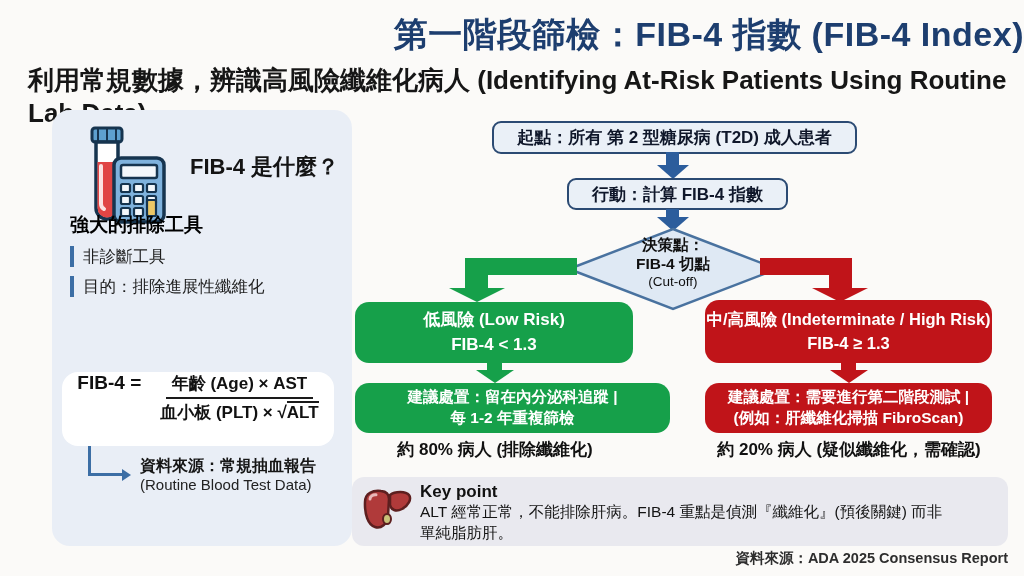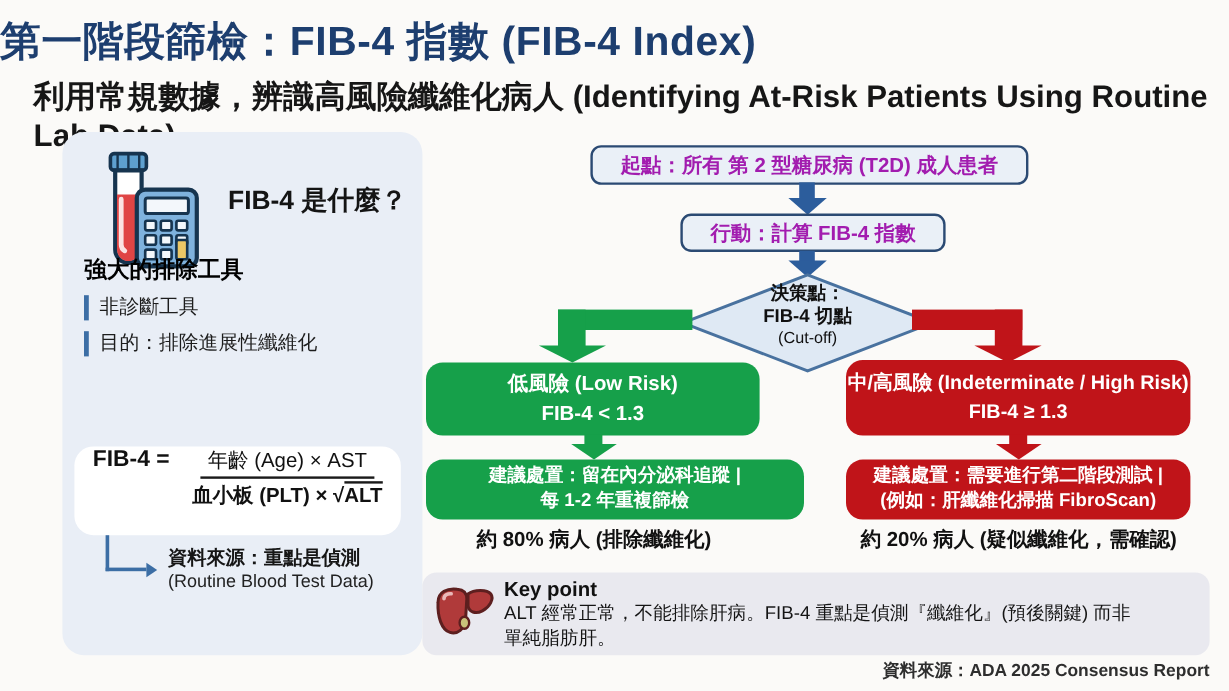--- a/index.html
+++ b/index.html
@@ -5,21 +5,21 @@
   * { margin:0; padding:0; box-sizing:border-box; }
   html,body { width:1024px; height:576px; }
   body {
     font-family:"Liberation Sans","DejaVu Sans",sans-serif;
     background:#fbfaf8; overflow:hidden; position:relative;
   }
   #stage { position:absolute; inset:0; width:1024px; height:576px; }
 
   
   .title {
-    position:absolute; top:12px; left:0; width:100%; text-align:left;
+    position:absolute; top:12px; left:0; width:100%; text-align:right;
     font-size:34px; font-weight:800; color:#1d3e6f; letter-spacing:0.5px;
   }
   .subtitle {
     position:absolute; top:63px; left:28px;
     font-size:26px; font-weight:700; color:#161616;
   }
 
   
   .panel {
     position:absolute; left:28px; top:110px; width:300px; height:436px;
@@ -41,21 +41,21 @@
   .bullet.b1 { top:136px; }
   .bullet.b2 { top:166px; }
   .formula-card {
     position:absolute; left:10px; top:262px; width:272px; height:74px;
     background:#ffffff; border-radius:16px;
     display:flex; align-items:flex-start; justify-content:center; gap:19px;
   }
   .formula-lhs { font-size:19px; font-weight:800; color:#111; }
   .fraction { display:inline-flex; flex-direction:column; align-items:center; }
   .fraction .num {
-    font-size:17px; font-weight:400; color:#111; padding:0 6px 2px 6px;
+    font-size:17px; font-weight:700; color:#111; padding:0 6px 2px 6px;
     border-bottom:2.5px solid #1a1a1a;
   }
   .fraction .den { font-size:17px; font-weight:600; color:#111; padding-top:2px; }
   .radicand { border-top:2px solid #1a1a1a; }
   .src-elbow {
     position:absolute; left:36px; top:336px; width:34px; height:30px;
     border-left:3px solid #3c6ea5; border-bottom:3px solid #3c6ea5;
   }
   .src-elbow::after {
     content:""; position:absolute; right:-9px; bottom:-7.5px;
@@ -63,21 +63,21 @@
     border-left:9px solid #3c6ea5;
   }
   .src-note { position:absolute; left:88px; top:346px; line-height:1.25; }
   .src-note .l1 { font-size:16px; font-weight:800; color:#161616; display:block; }
   .src-note .l2 { font-size:15px; font-weight:500; color:#222; display:block; }
 
   
   .flowbox {
     position:absolute; background:#eaf0f7; border:2.5px solid #2b4a73;
     border-radius:9px; display:flex; align-items:center; justify-content:center;
-    font-weight:800; color:#a21caf;
+    font-weight:800; color:#0f172a;
   }
   .start-box { left:492px; top:121px; width:365px; height:33px; font-size:17px; }
   .action-box { left:567px; top:178px; width:221px; height:32px; font-size:17px; }
 
   .stem { position:absolute; background:#2c5d9c; }
   .head-down { position:absolute; width:0; height:0; }
 
   .diamond-wrap { position:absolute; left:566px; top:227px; width:214px; height:84px; }
   .diamond-text {
     position:absolute; left:566px; top:236px; width:214px; text-align:center;
@@ -190,21 +190,21 @@
     <div class="formula-card">
       <span class="formula-lhs">FIB-4 =</span>
       <span class="fraction">
         <span class="num">年齡 (Age) × AST</span>
         <span class="den"><span>血小板 (PLT) × </span><span>√</span><span class="radicand">ALT</span></span>
       </span>
     </div>
 
     <div class="src-elbow"></div>
     <div class="src-note">
-      <span class="l1">資料來源：重點是偵測</span>
+      <span class="l1">資料來源：常規抽血報告</span>
       <span class="l2">(Routine Blood Test Data)</span>
     </div>
   </div>
 
   <div class="flowbox start-box">起點：所有 第 2 型糖尿病 (T2D) 成人患者</div>
 
   <div class="stem" style="left:666px; top:152px; width:13px; height:16px;"></div>
   <div class="head-down" style="left:657px; top:165px; border-left:16px solid transparent; border-right:16px solid transparent; border-top:14px solid #2c5d9c;"></div>
 
   <div class="flowbox action-box">行動：計算 FIB-4 指數</div>

